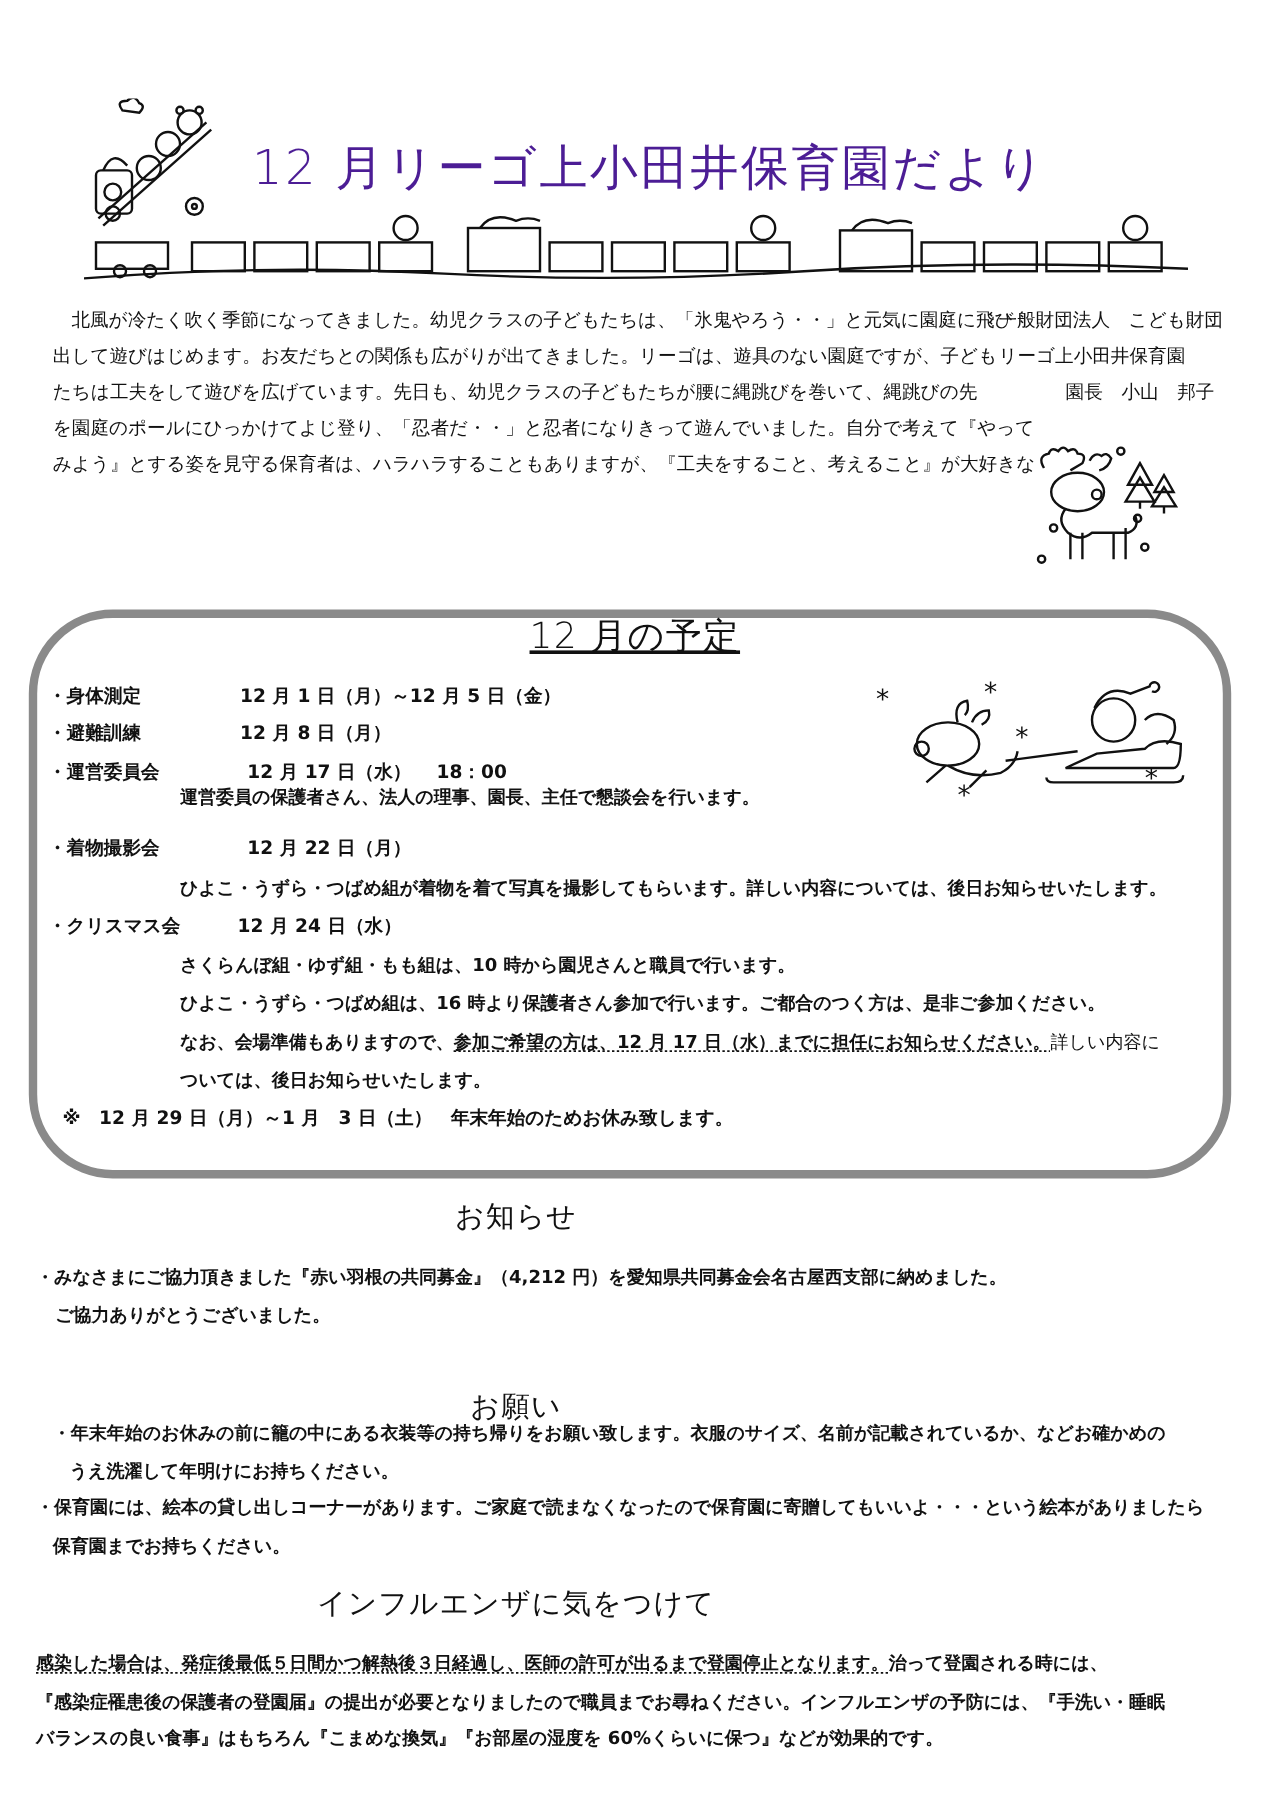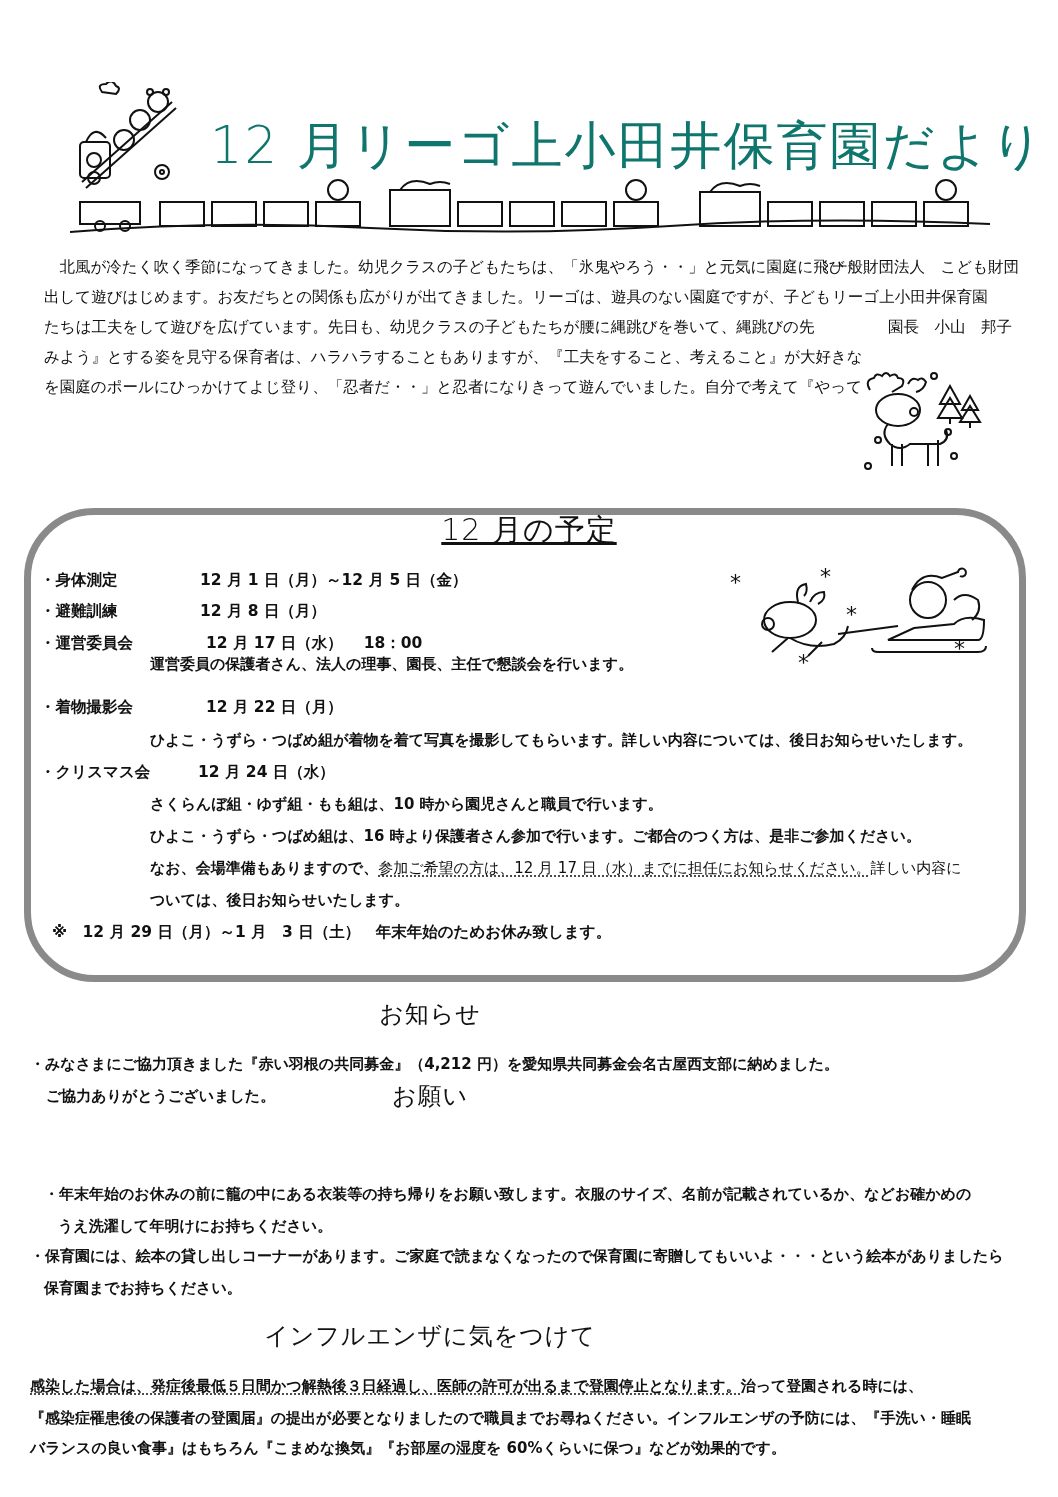--- a/index.html
+++ b/index.html
@@ -4,21 +4,21 @@
 <style>
   html, body { margin: 0; padding: 0; background: #ffffff; }
   body {
     width: 1058px; height: 1497px; position: relative; overflow: hidden;
     font-family: "DejaVu Sans", "Liberation Sans", sans-serif;
     color: #111; font-size: 15px;
   }
   
   .title {
     position: absolute; left: 210px; top: 112px;
-    font-size: 51px; font-weight: 300; letter-spacing: 2px; color: #0f766e;
+    font-size: 40px; font-weight: 300; letter-spacing: 2px; color: #4c1d95;
     font-family: "DejaVu Sans", sans-serif; white-space: nowrap;
   }
   .header-illus { position: absolute; left: 72px; top: 82px; width: 112px; height: 110px; }
   .train-border { position: absolute; left: 70px; top: 176px; width: 920px; height: 60px; }
   
   .intro {
     position: absolute; left: 44px; top: 252px; width: 780px;
     font-size: 15.5px; line-height: 30px; white-space: nowrap;
   }
   .intro .line { height: 30px; }
@@ -100,22 +100,22 @@
       <rect x="854" y="26" width="44" height="24"></rect>
         <circle cx="876" cy="14" r="10"></circle>
     </g>
   </svg>
 </div>
 
 <div class="intro">
   <div class="line">　北風が冷たく吹く季節になってきました。幼児クラスの子どもたちは、「氷鬼やろう・・」と元気に園庭に飛び</div>
   <div class="line">出して遊びはじめます。お友だちとの関係も広がりが出てきました。リーゴは、遊具のない園庭ですが、子ども</div>
   <div class="line">たちは工夫をして遊びを広げています。先日も、幼児クラスの子どもたちが腰に縄跳びを巻いて、縄跳びの先</div>
+  <div class="line">を園庭のポールにひっかけてよじ登り、「忍者だ・・」と忍者になりきって遊んでいました。自分で考えて『やって</div>
   <div class="line">みよう』とする姿を見守る保育者は、ハラハラすることもありますが、『工夫をすること、考えること』が大好きな</div>
-  <div class="line">を園庭のポールにひっかけてよじ登り、「忍者だ・・」と忍者になりきって遊んでいました。自分で考えて『やって</div>
 </div>
 
 <div class="org">
   <div class="line">一般財団法人　こども財団</div>
   <div class="line">リーゴ上小田井保育園</div>
   <div class="line principal">園長　小山　邦子</div>
 </div>
 
 <div class="reindeer">
   <svg width="130" height="110" viewBox="0 0 130 110" fill="none" stroke="#111" stroke-width="2">
@@ -151,21 +151,21 @@
 <div class="sched-row" style="left:40px; top:697px;">
   <span class="label" style="width:166px;">・着物撮影会</span><span>12 月 22 日（月）</span>
 </div>
 <div class="sched-note" style="left:150px; top:730px;">ひよこ・うずら・つばめ組が着物を着て写真を撮影してもらいます。詳しい内容については、後日お知らせいたします。</div>
 <div class="sched-row" style="left:40px; top:762px;">
   <span class="label" style="width:158px;">・クリスマス会</span><span>12 月 24 日（水）</span>
 </div>
 <div class="sched-note" style="left:150px; top:794px;">さくらんぼ組・ゆず組・もも組は、10 時から園児さんと職員で行います。</div>
 <div class="sched-note" style="left:150px; top:826px;">ひよこ・うずら・つばめ組は、16 時より保護者さん参加で行います。ご都合のつく方は、是非ご参加ください。</div>
 <div class="sched-note" style="left:150px; top:858px;">
-  <span>なお、会場準備もありますので、</span><span class="u-dotted" style="font-weight:400;">参加ご希望の方は、12 月 17 日（水）までに担任にお知らせください。</span><span style="font-weight:normal;">詳しい内容に</span>
+  <span>なお、会場準備もありますので、</span><span class="u-dotted" style="font-weight:700;">参加ご希望の方は、12 月 17 日（水）までに担任にお知らせください。</span><span style="font-weight:normal;">詳しい内容に</span>
 </div>
 <div class="sched-note" style="left:150px; top:890px;">ついては、後日お知らせいたします。</div>
 <div class="sched-row" style="left:52px; top:922px;">※　12 月 29 日（月）～1 月　3 日（土）　年末年始のためお休み致します。</div>
 
 <div class="santa">
   <svg width="260" height="110" viewBox="0 0 260 110" fill="none" stroke="#111" stroke-width="2">
     <text x="2" y="30" font-size="22" fill="#111" stroke="none">*</text>
     <text x="92" y="24" font-size="22" fill="#111" stroke="none">*</text>
     <text x="118" y="62" font-size="22" fill="#111" stroke="none">*</text>
     <text x="70" y="110" font-size="22" fill="#111" stroke="none">*</text>
@@ -181,21 +181,21 @@
     <path d="M160 80 h90 q6 0 6 -20 q-20 -6 -30 4 l-40 4 z"></path>
     <path d="M150 92 q-6 0 -6 -4 M150 92 h100 q8 0 8 -6"></path>
     <path d="M226 40 q10 -10 24 0 q4 12 -6 20"></path>
   </svg>
 </div>
 
 <div class="sec-title" style="top:998px;">お知らせ</div>
 <div class="p" style="left:30px; top:1054px;">・みなさまにご協力頂きました『赤い羽根の共同募金』（4,212 円）を愛知県共同募金会名古屋西支部に納めました。</div>
 <div class="p" style="left:46px; top:1086px;">ご協力ありがとうございました。</div>
 
-<div class="sec-title" style="top:1080px;text-align:center;">お願い</div>
+<div class="sec-title" style="top:1156px;text-align:center;">お願い</div>
 <div class="p" style="left:44px; top:1184px;">・年末年始のお休みの前に籠の中にある衣装等の持ち帰りをお願い致します。衣服のサイズ、名前が記載されているか、などお確かめの</div>
 <div class="p" style="left:58px; top:1216px;">うえ洗濯して年明けにお持ちください。</div>
 <div class="p" style="left:30px; top:1246px;">・保育園には、絵本の貸し出しコーナーがあります。ご家庭で読まなくなったので保育園に寄贈してもいいよ・・・という絵本がありましたら</div>
 <div class="p" style="left:44px; top:1278px;">保育園までお持ちください。</div>
 
 <div class="sec-title" style="top:1320px;">インフルエンザに気をつけて</div>
 <div class="p" style="left:30px; top:1376px;">
   <span class="u-dotted" style="font-weight:900;">感染した場合は、発症後最低５日間かつ解熱後３日経過し、医師の許可が出るまで登園停止となります。</span><span>治って登園される時には、</span>
 </div>
 <div class="p" style="left:30px; top:1408px;">『感染症罹患後の保護者の登園届』の提出が必要となりましたので職員までお尋ねください。インフルエンザの予防には、『手洗い・睡眠</div>

